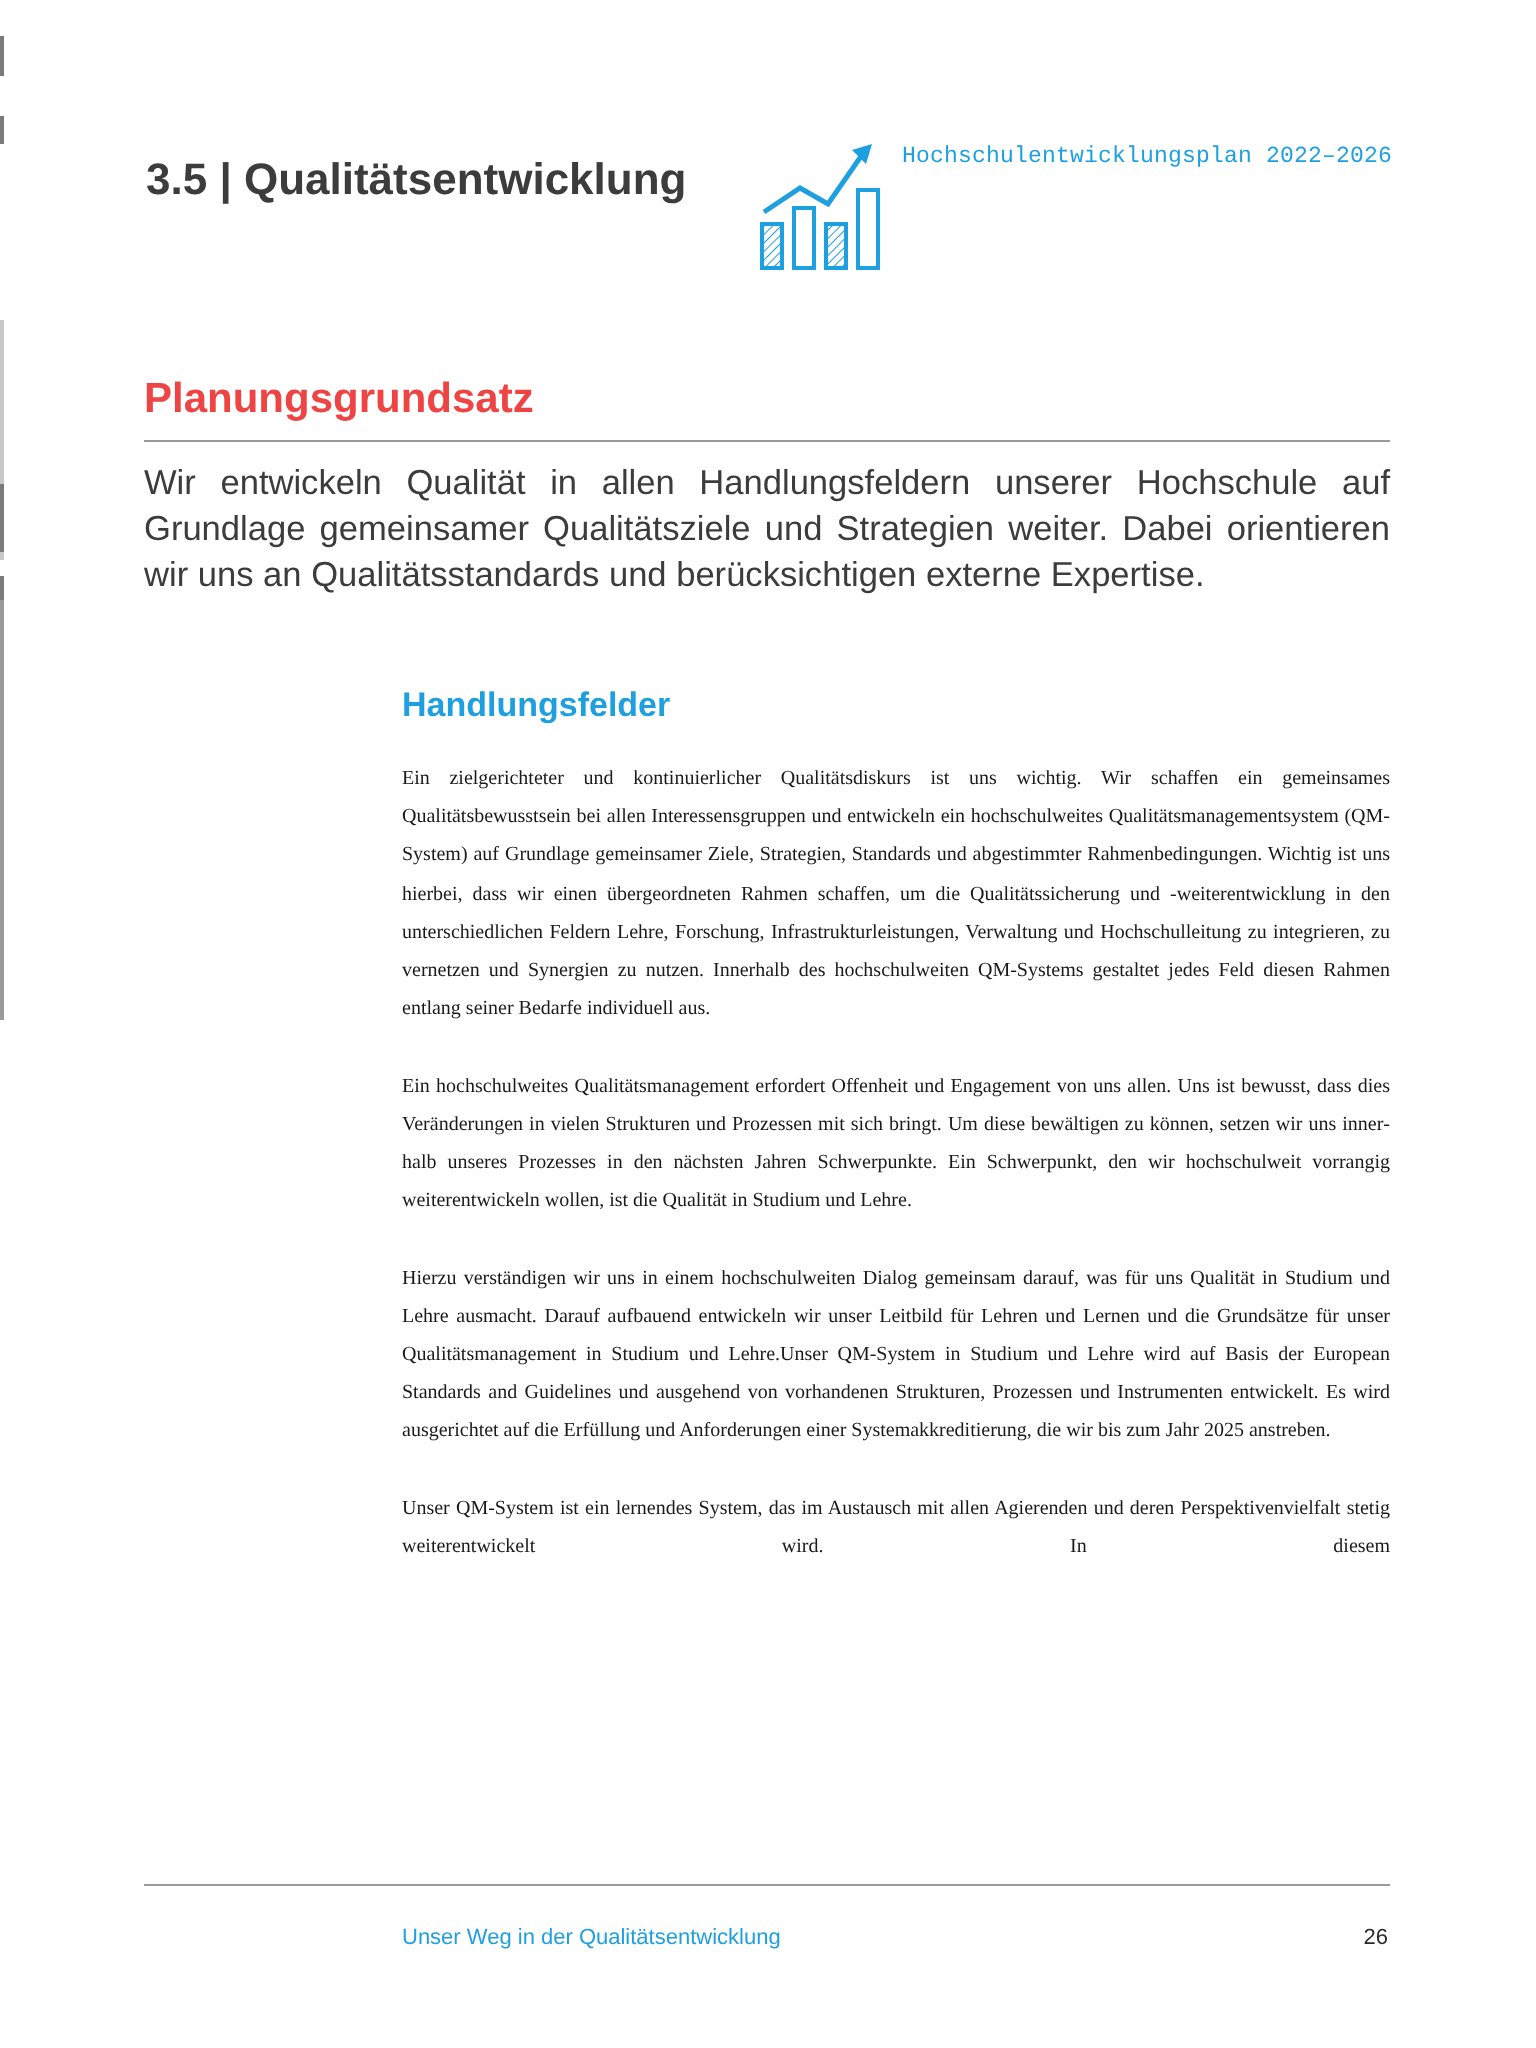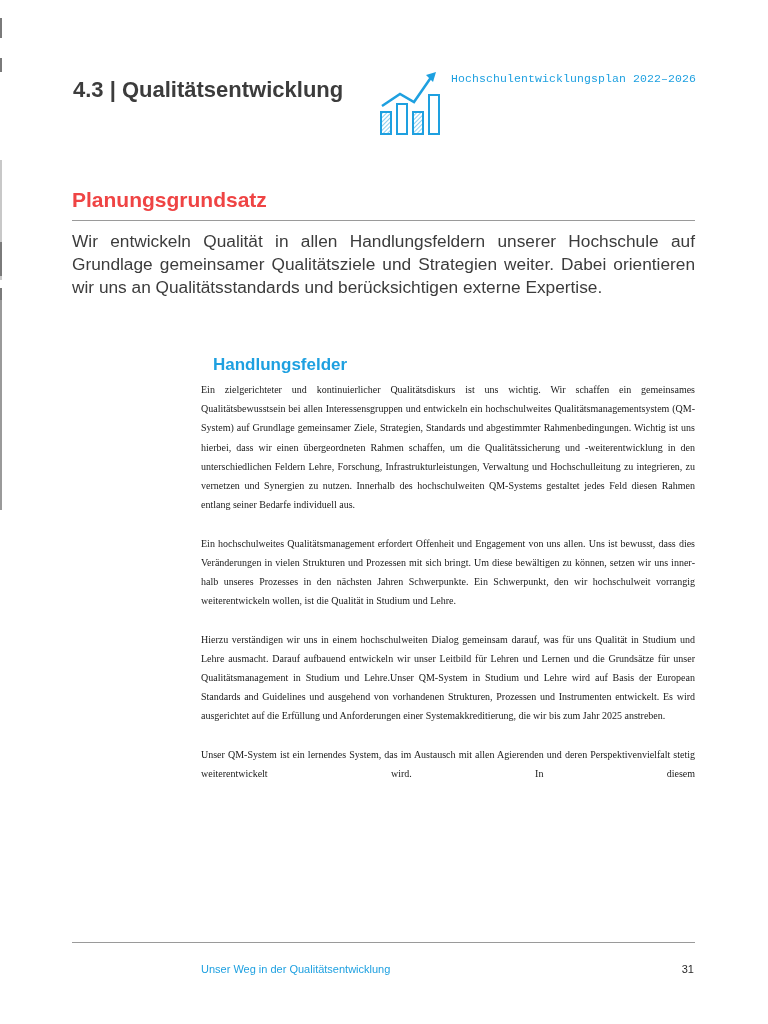--- a/index.html
+++ b/index.html
@@ -21,21 +21,21 @@
     font-family: "Liberation Sans", sans-serif; font-weight: bold;
     font-size: 21px; color: #ef4444;
   }
   .rule { position: absolute; left: 72px; width: 623px; height: 1px; background: #9a9a9a; }
   .principle {
     position: absolute; left: 72px; top: 230px; width: 623px; margin: 0;
     font-family: "Liberation Sans", sans-serif; font-size: 17.3px; line-height: 23px;
     color: #3c3c3c; text-align: justify; hyphens: manual;
   }
   .sub-title {
-    position: absolute; left: 201px; top: 343px; margin: 12px;
+    position: absolute; left: 201px; top: 343px; margin: 0;
     font-family: "Liberation Sans", sans-serif; font-weight: bold;
     font-size: 17px; color: #1ea0e0;
   }
   .body-col {
     position: absolute; left: 201px; top: 380px; width: 494px;
     font-family: "Liberation Serif", serif; font-size: 10px; line-height: 19.2px;
     color: #1a1a1a;
   }
   .body-col p { margin: 0 0 19.2px 0; text-align: justify; }
   .footer-left {
@@ -52,21 +52,21 @@
 
 <div class="left-edge" style="top:18px;height:20px;"></div>
 <div class="left-edge" style="top:58px;height:14px;"></div>
 <div class="left-edge" style="top:160px;height:120px;background:#c8c8c8;"></div>
 <div class="left-edge" style="top:242px;height:34px;"></div>
 <div class="left-edge" style="top:288px;height:12px;"></div>
 <div class="left-edge" style="top:300px;height:210px;background:#9a9a9a;"></div>
 
 <div class="header-run">Hochschulentwicklungsplan 2022–2026</div>
 
-<h1 class="chapter-title">4.3 | Qualitätsentwicklung</h1>
+<h1 class="chapter-title">3.5 | Qualitätsentwicklung</h1>
 
 <svg class="chart-icon" viewBox="0 0 70 66">
   <defs>
     <pattern id="hatch" width="3" height="3" patternUnits="userSpaceOnUse" patternTransform="rotate(45)">
       <line x1="0" y1="0" x2="0" y2="3" stroke="#1ea0e0" stroke-width="1"></line>
     </pattern>
   </defs>
   <polyline points="4,36 22,24 36,32 54,6" fill="none" stroke="#1ea0e0" stroke-width="2.5"></polyline>
   <polygon points="58,2 48,5 55,12" fill="#1ea0e0"></polygon>
   <rect x="3" y="42" width="10" height="22" fill="url(#hatch)" stroke="#1ea0e0" stroke-width="2"></rect>
@@ -84,13 +84,13 @@
 
 <div class="body-col">
   <p>Ein zielgerichteter und kontinuierlicher Qualitätsdiskurs ist uns wichtig. Wir schaffen ein gemeinsames Qualitätsbewusstsein bei allen Interessensgruppen und entwickeln ein hochschulweites Qualitätsmanagementsystem (QM-System) auf Grundlage gemeinsamer Ziele, Strategien, Standards und abgestimmter Rah­menbedingungen. Wichtig ist uns hierbei, dass wir einen übergeordneten Rahmen schaffen, um die Qualitätssicherung und -weiterentwicklung in den unterschied­lichen Feldern Lehre, Forschung, Infrastrukturleistungen, Verwaltung und Hoch­schulleitung zu integrieren, zu vernetzen und Synergien zu nutzen. Innerhalb des hochschulweiten QM-Systems gestaltet jedes Feld diesen Rahmen entlang seiner Bedarfe individuell aus.</p>
   <p>Ein hochschulweites Qualitätsmanagement erfordert Offenheit und Engagement von uns allen. Uns ist bewusst, dass dies Veränderungen in vielen Strukturen und Prozessen mit sich bringt. Um diese bewältigen zu können, setzen wir uns inner­halb unseres Prozesses in den nächsten Jahren Schwerpunkte. Ein Schwerpunkt, den wir hochschulweit vorrangig weiterentwickeln wollen, ist die Qualität in Studium und Lehre.</p>
   <p>Hierzu verständigen wir uns in einem hochschulweiten Dialog gemeinsam da­rauf, was für uns Qualität in Studium und Lehre ausmacht. Darauf aufbauend entwickeln wir unser Leitbild für Lehren und Lernen und die Grundsätze für un­ser Qualitätsmanagement in Studium und Lehre.Unser QM-System in Studium und Lehre wird auf Basis der European Standards and Guidelines und ausgehend von vorhandenen Strukturen, Prozessen und Instrumenten entwickelt. Es wird ausgerichtet auf die Erfüllung und Anforderungen einer Systemakkreditierung, die wir bis zum Jahr 2025 anstreben.</p>
   <p style="text-align-last: justify;">Unser QM-System ist ein lernendes System, das im Austausch mit allen Agie­renden und deren Perspektivenvielfalt stetig weiterentwickelt wird. In diesem</p>
 </div>
 
 <div class="rule" style="top:942px;"></div>
 <div class="footer-left">Unser Weg in der Qualitätsentwicklung</div>
-<div class="footer-page">31</div>
+<div class="footer-page">26</div>
 
 </body></html>

